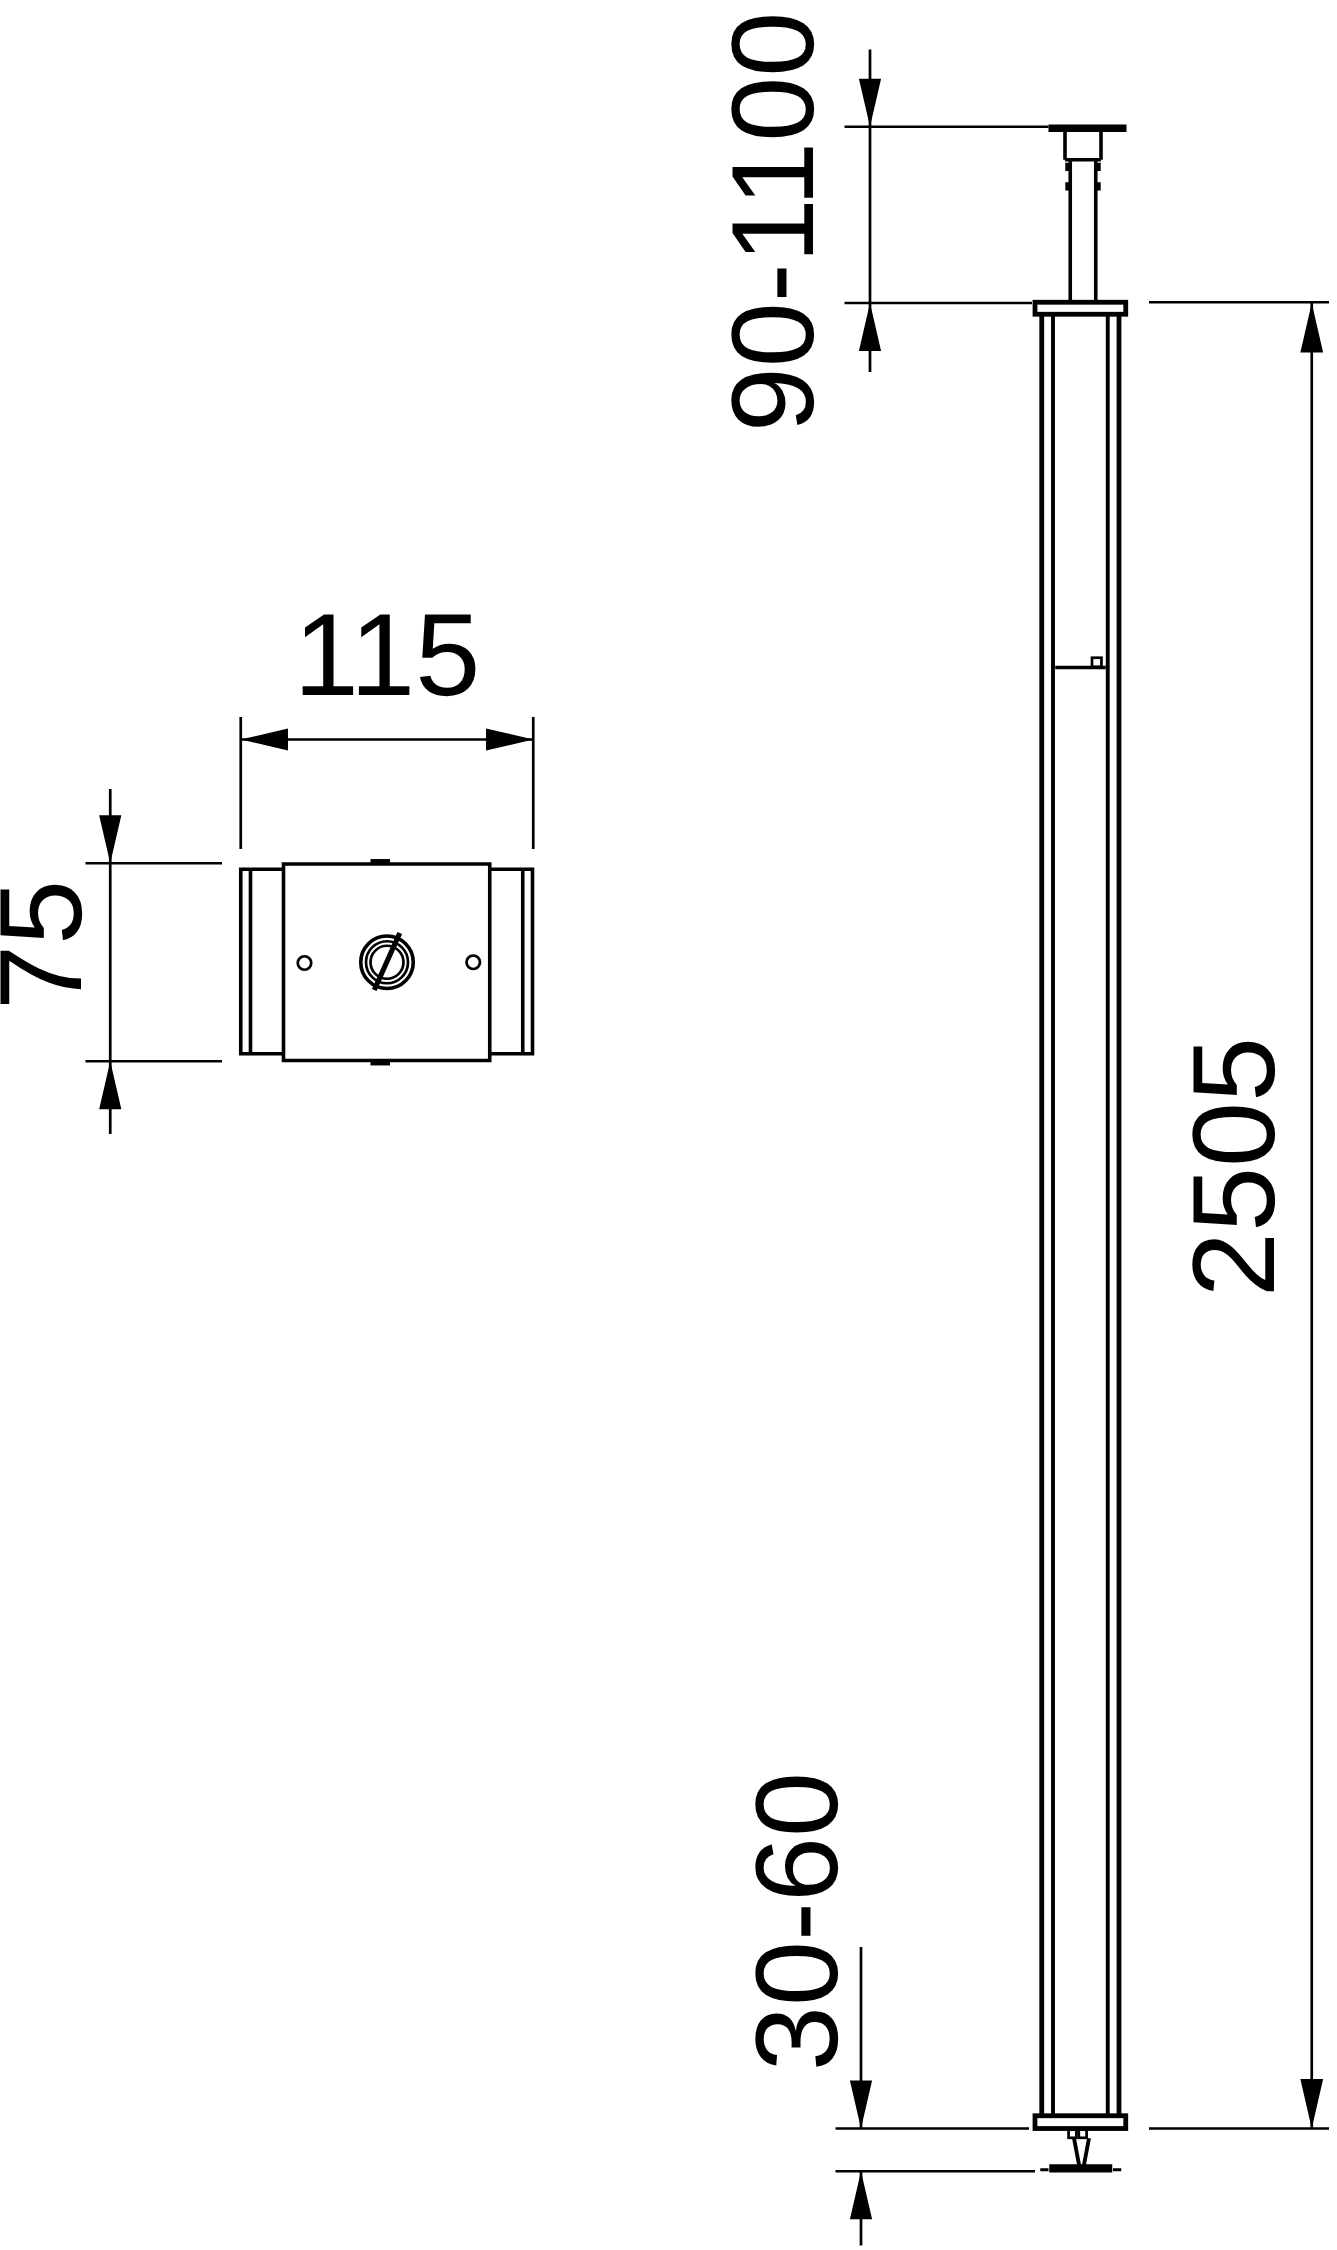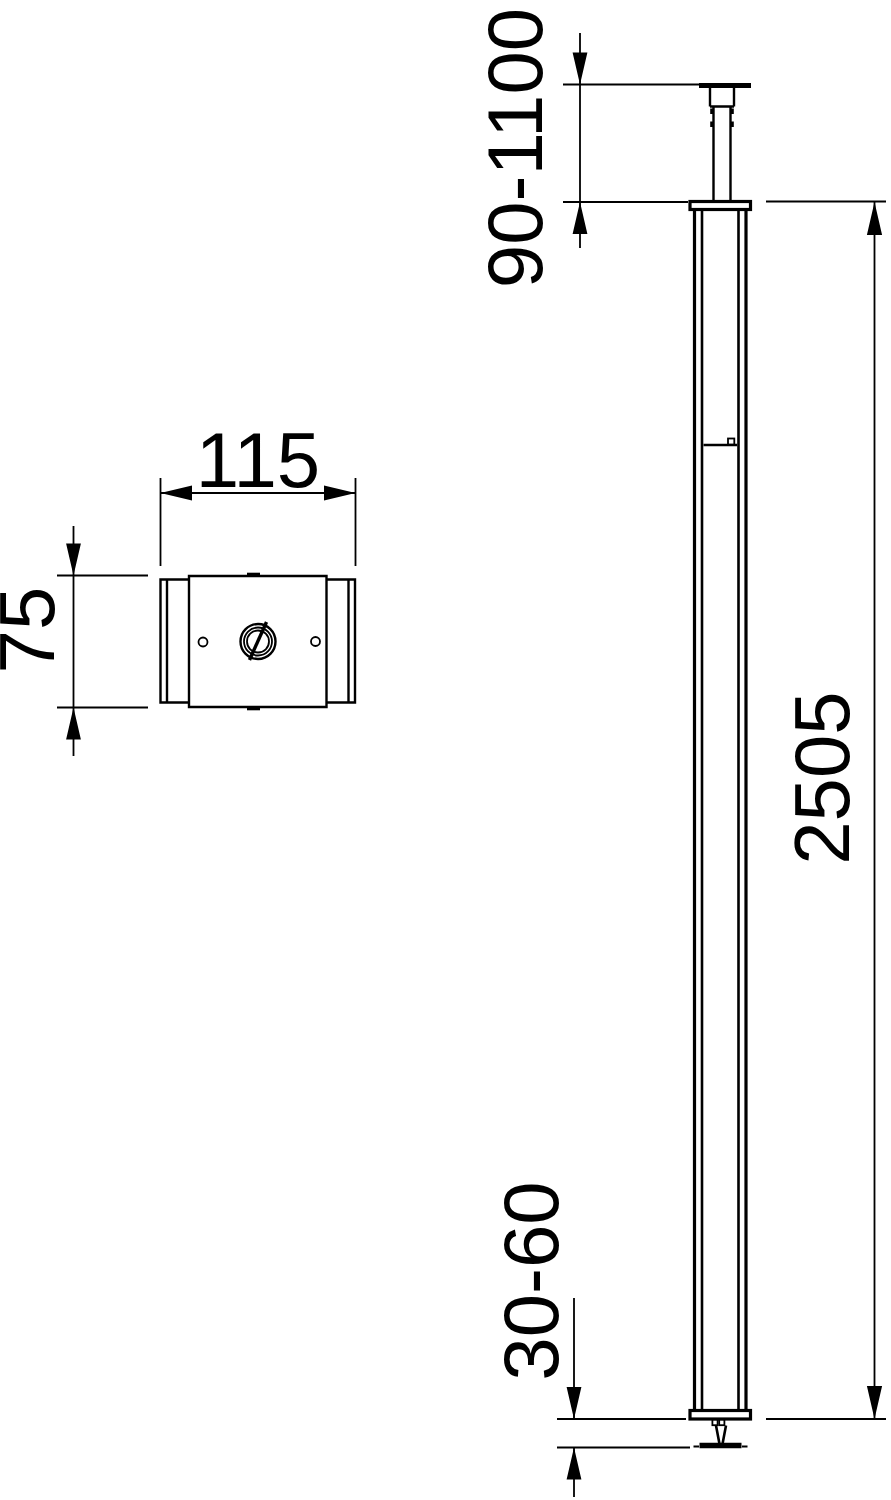--- a/index.html
+++ b/index.html
@@ -103,21 +103,21 @@
       <path class="s-thin" d="M874.5 202 V1419 M766 201.5 H886 M766 1419 H886"></path>
       <path class="arrow" d="M874.5 202 L866.9 235 L882.1 235 Z M874.5 1419 L866.9 1386 L882.1 1386 Z"></path>
     </g>
 
     <g>
       <path class="s-thin" d="M574 1298 V1419 M574 1447.5 V1497 M557 1419 H686 M557 1447.5 H690"></path>
       <path class="arrow" d="M574 1419 L566.6 1387 L581.4 1387 Z M574 1447.5 L566.6 1479.5 L581.4 1479.5 Z"></path>
     </g>
   </svg>
 
-  <div class="dim-label" style="left:258px; top:460px;">115</div>
+  <div class="dim-label" style="left:258px; top:436px;">115</div>
 
   <div class="dim-label vert" style="left:27px; top:630px;">75</div>
 
   <div class="dim-label vert" style="left:515px; top:148px;">90-1100</div>
 
   <div class="dim-label vert" style="left:822px; top:778px;">2505</div>
 
   <div class="dim-label vert" style="left:531px; top:1281px;">30-60</div>
 
 </div>

